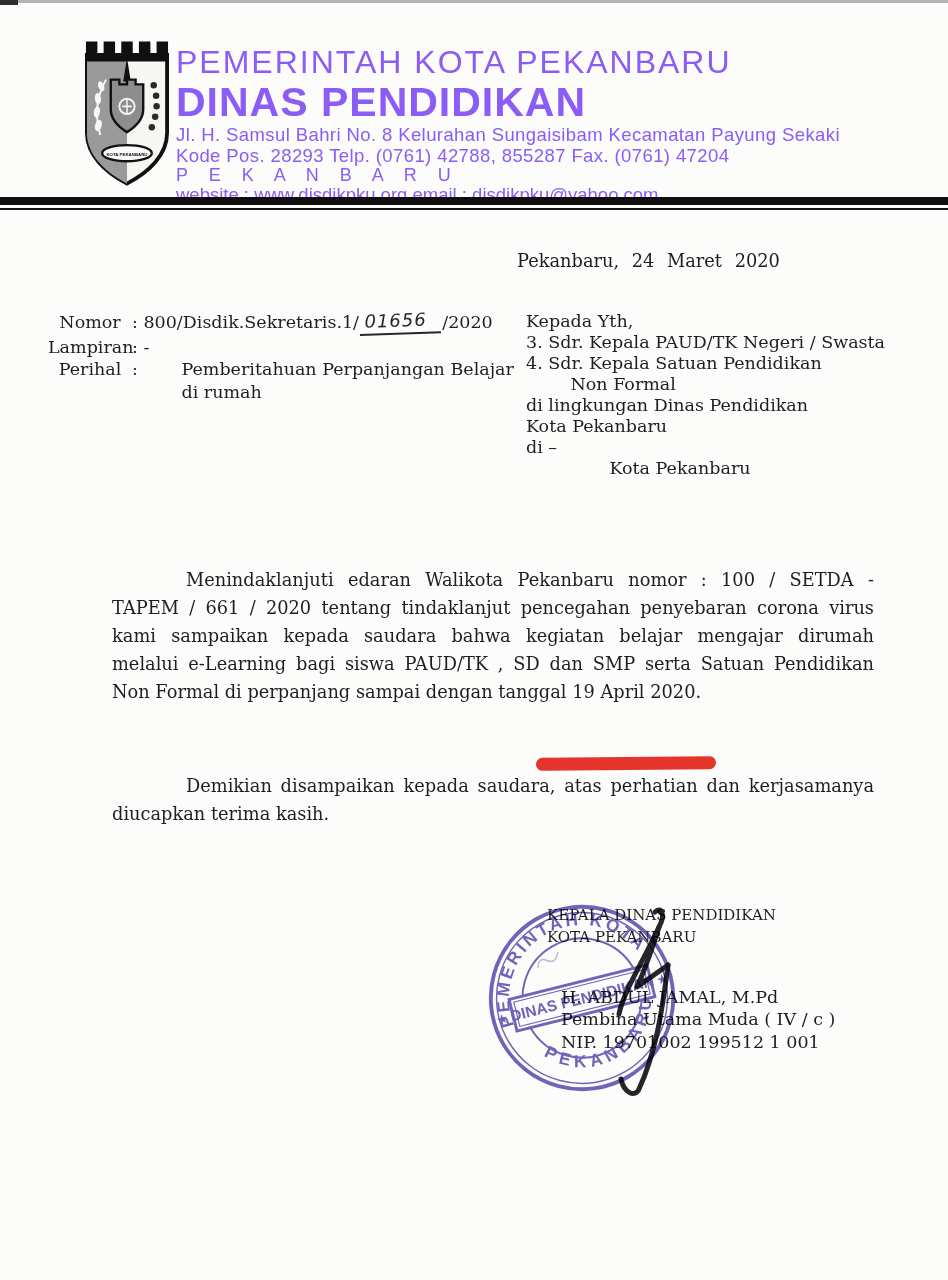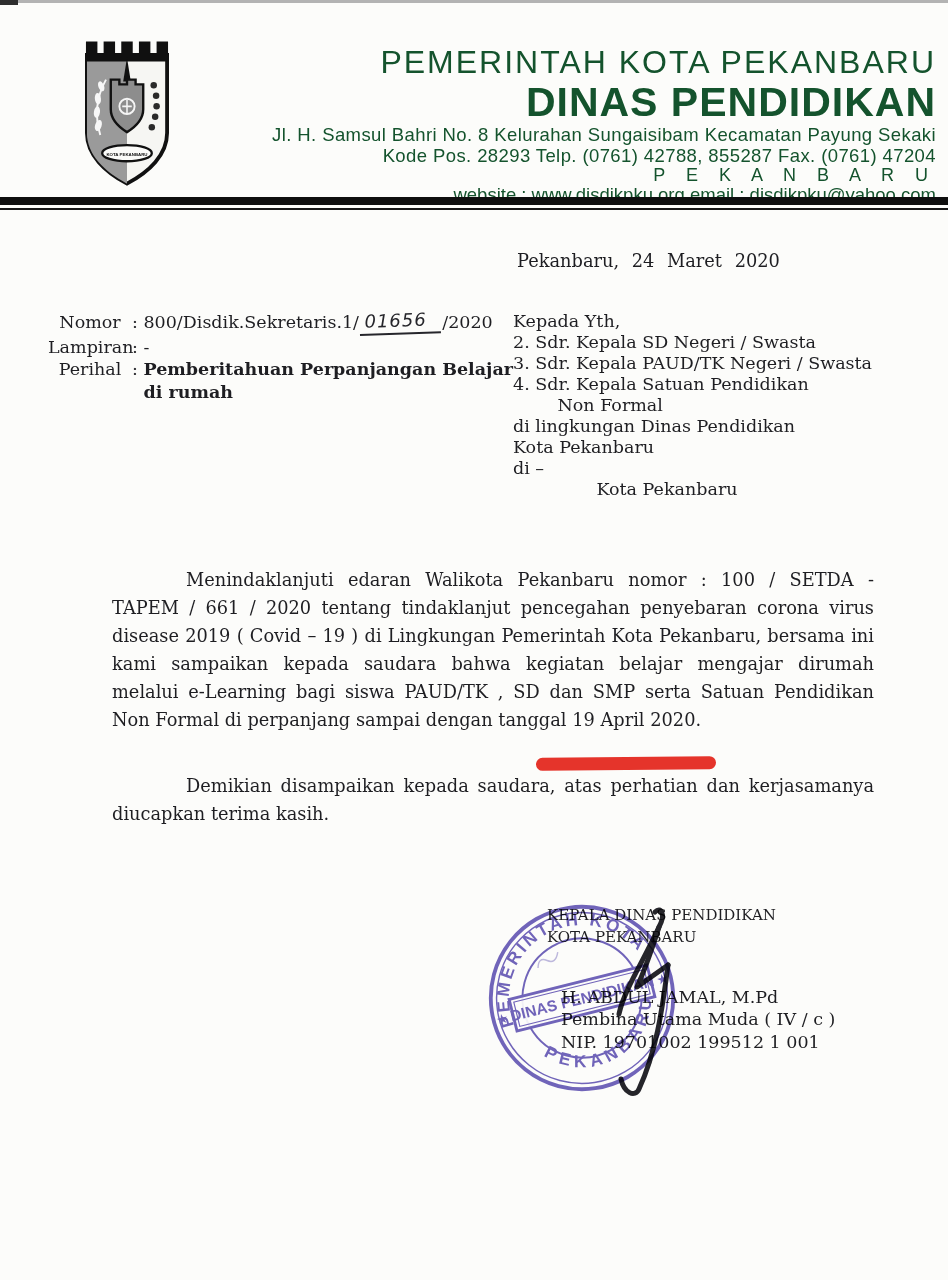--- a/index.html
+++ b/index.html
@@ -7,50 +7,50 @@
     position:relative; width:948px; height:1280px; margin:0 auto;
     background:#fcfcfa; overflow:hidden;
     font-family:"DejaVu Serif", serif; color:#1e1e22;
   }
   
   .top-strip{position:absolute;left:0;top:0;width:948px;height:3px;background:#b3b3b3;}
   .corner-mark{position:absolute;left:0;top:0;width:18px;height:5px;background:#2e2e2e;}
 
   
   .logo{position:absolute;left:85px;top:40px;width:84px;height:148px;}
-  .lh{position:absolute;left:176px;top:44px;width:760px;text-align:right;
-      font-family:"Liberation Sans", sans-serif;color:#14532d;}
+  .lh{position:absolute;left:176px;top:44px;width:760px;text-align:left;
+      font-family:"Liberation Sans", sans-serif;color:#8b5cf6;}
   .lh-gov{font-size:32px;line-height:36px;letter-spacing:2px;}
   .lh-dept{font-size:41px;line-height:44px;font-weight:bold;letter-spacing:1px;}
   .lh-addr{font-size:18.5px;line-height:21px;letter-spacing:.4px;}
   .lh-city{font-size:18px;line-height:19px;letter-spacing:8px;font-weight:500;}
   .lh-web{font-size:18.5px;line-height:20px;}
   .rule{position:absolute;left:0;top:197px;width:948px;}
   .rule .thick{height:8px;background:#0e0e0e;}
   .rule .gap{height:3px;}
   .rule .thin{height:2px;background:#161616;}
 
   
   .dateline{position:absolute;left:517px;top:250px;font-size:17.8px;word-spacing:7px;white-space:pre;}
 
   
   .refblock{position:absolute;left:48px;top:311px;font-size:17.5px;line-height:22.5px;width:440px;}
   .refrow{display:flex;}
   .reflabel{width:84px;flex:0 0 84px;text-align:center;}
   .refval{white-space:pre;}
-  .bold{font-weight:bold;}
+  .bold{font-weight:normal;margin-left:38px;}
   .handwritten{
     display:inline-block;font-family:"DejaVu Sans", sans-serif;font-style:italic;
     font-size:18px;letter-spacing:1px;color:#26262b;
     border-bottom:2px solid #26262b;padding:0 14px 0 5px;margin:0 1px;
     transform:rotate(-2deg);transform-origin:left bottom;
   }
 
   
-  .recipient{position:absolute;left:513px;top:311px;font-size:17.5px;line-height:21px;}
+  .recipient{position:absolute;left:526px;top:311px;font-size:17.5px;line-height:21px;}
   .recipient div{white-space:pre;}
 
   
   .jpara{position:absolute;left:112px;width:762px;font-size:17.8px;}
   .jpara .ln{height:28px;line-height:28px;text-align:justify;text-align-last:justify;overflow:visible;}
   .jpara .ln:last-child{text-align:center;text-align-last:left;}
   .jpara.indent .ln:first-child{text-indent:74px;}
   .para1{top:566px;}
   .para2{top:772px;}
 
@@ -128,34 +128,32 @@
       <span class="refval">: -</span>
     </div>
     <div class="refrow">
       <span class="reflabel">Perihal</span>
       <span class="refval"><span>: </span><span class="bold">Pemberitahuan Perpanjangan Belajar</span><br><span style="visibility:hidden">: </span><span class="bold">di rumah</span></span>
     </div>
   </div>
 
   <div class="recipient">
       <div>Kepada Yth,</div>
-      <div>2. Sdr. Kepala SD Negeri / Swasta</div>
       <div>3. Sdr. Kepala PAUD/TK Negeri / Swasta</div>
       <div>4. Sdr. Kepala Satuan Pendidikan</div>
       <div>        Non Formal</div>
       <div>di lingkungan Dinas Pendidikan</div>
       <div>Kota Pekanbaru</div>
       <div>di –</div>
       <div>               Kota Pekanbaru</div>
     </div>
 
   <div class="jpara para1 indent">
       <div class="ln">Menindaklanjuti edaran Walikota Pekanbaru nomor : 100 / SETDA -</div>
       <div class="ln">TAPEM / 661 / 2020 tentang tindaklanjut pencegahan penyebaran corona virus</div>
-      <div class="ln">disease 2019 ( Covid – 19 ) di Lingkungan Pemerintah Kota Pekanbaru, bersama ini</div>
       <div class="ln">kami sampaikan kepada saudara bahwa kegiatan belajar mengajar dirumah</div>
       <div class="ln">melalui e-Learning bagi siswa PAUD/TK , SD dan SMP serta Satuan Pendidikan</div>
       <div class="ln">Non Formal di perpanjang sampai dengan tanggal 19 April 2020.</div>
     </div>
 
   <div class="red-marker"></div>
 
   <div class="jpara para2 indent">
       <div class="ln">Demikian disampaikan kepada saudara, atas perhatian dan kerjasamanya</div>
       <div class="ln">diucapkan terima kasih.</div>

